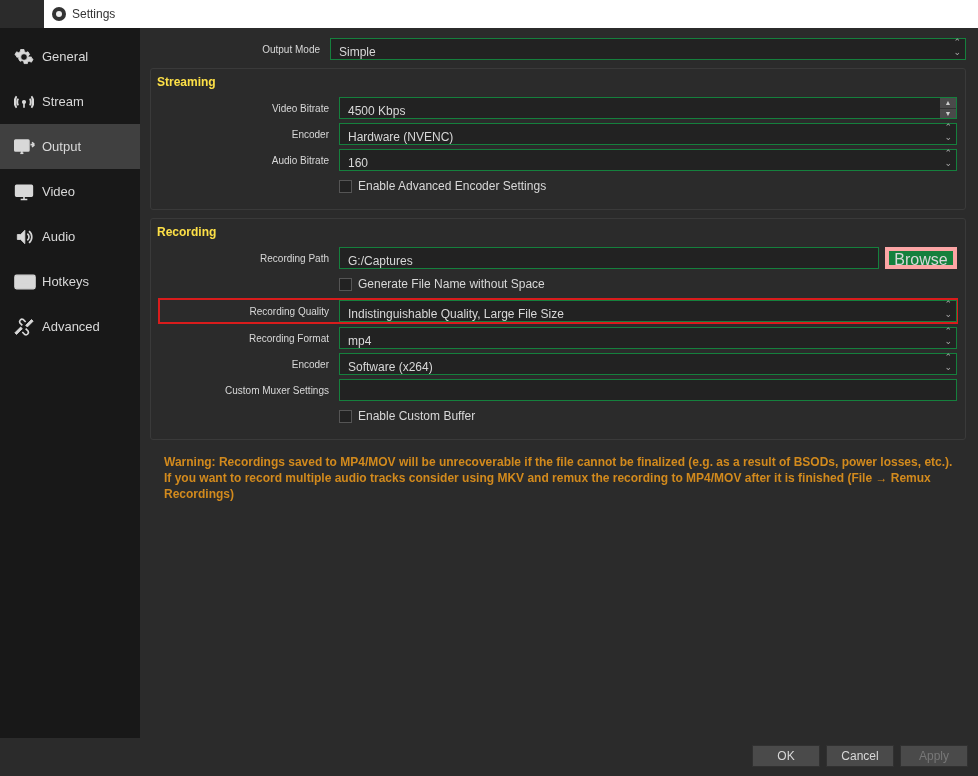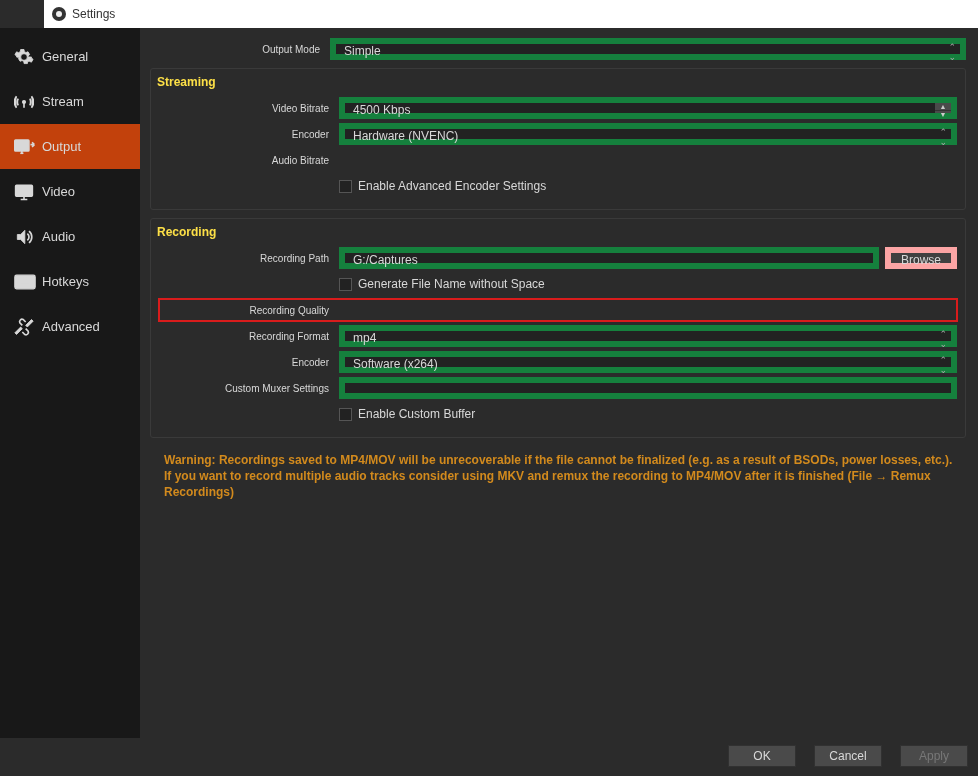--- a/index.html
+++ b/index.html
@@ -5,40 +5,40 @@
   * { box-sizing: border-box; margin: 0; padding: 0; font-family: "Segoe UI", Tahoma, sans-serif; }
   body { background: #2b2b2b; color: #d8d8d8; width: 978px; height: 776px; overflow: hidden; }
   .titlebar { height: 28px; background: #ffffff; display: flex; align-items: center; padding: 0 8px; color: #333; font-size: 12px; width: 100%; margin-left: 44px; }
   .titlebar .logo { width: 14px; height: 14px; border-radius: 50%; background: #333; margin-right: 6px; position: relative; }
   .titlebar .logo::after { content:""; position:absolute; width:6px; height:6px; background:#efefef; border-radius:50%; top:4px; left:4px; }
   .titlebar .spacer { flex: 1; }
   .titlebar .close { font-size: 14px; color: #555; padding: 0 6px; cursor: pointer; }
   .app { display: flex; height: 710px; background: #2b2b2b; }
   .sidebar { width: 140px; background: #181818; display: flex; flex-direction: column; padding-top: 6px; }
   .side-item { display: flex; align-items: center; height: 45px; padding-left: 14px; color: #d8d8d8; font-size: 13px; cursor: pointer; }
-  .side-item.active { background: #c2410c; }
+  .side-item.active { background: #404040; }
   .side-item .icon { width: 28px; display: flex; justify-content: flex-start; }
   .side-item svg { stroke: #d8d8d8; fill: #d8d8d8; }
   .content { flex: 1; padding: 10px 12px 0 10px; overflow: hidden; position: relative; }
   .row { display: flex; align-items: center; margin-bottom: 4px; min-height: 22px; }
   .label { width: 180px; text-align: right; padding-right: 10px; font-size: 10px; color: #d8d8d8; }
   .field { flex: 1; }
-  .select, .textinput, .spin { background: #222222; border: 6px solid #15803d; color: #d8d8d8; font-size: 12px; height: 22px; width: 100%; padding: 0 8px; display: flex; align-items: flex-start; position: relative; }
+  .select, .textinput, .spin { background: #222222; border: 1px solid #15803d; color: #d8d8d8; font-size: 12px; height: 22px; width: 100%; padding: 0 8px; display: flex; align-items: flex-end; position: relative; }
   .spin-btns { position: absolute; right: 0; top: 0; bottom: 0; width: 16px; background: #4a4a4a; display:flex; flex-direction:column; }
   .spin-btns div { flex:1; display:flex; align-items:center; justify-content:center; font-size:7px; color:#ccc; border-bottom:1px solid #333; cursor:pointer; }
   .spin-btns div:last-child{border-bottom:none;}
   .select::after { content: "⌃\A⌄"; white-space: pre; position: absolute; right: 4px; top: -2px; font-size: 9px; line-height: 10px; color: #aaa; pointer-events:none; }
   .groupbox { border: 1px solid #3a3a3a; border-radius: 3px; margin: 8px 0 8px 0; padding: 8px 8px 8px 8px; position: relative; }
   .group-title { position: relative; top: -2px; left: -2px; font-size: 12px; font-weight: bold; color: #fde047; margin-bottom: 6px; }
   .checkbox-row { display: flex; align-items: center; font-size: 12px; color: #d8d8d8; }
   .checkbox { width: 13px; height: 13px; background: #222; border: 1px solid #555; margin-right: 6px; display:inline-block; }
-  .browse-btn { background: #404040; border: 6px solid #fca5a5; color: #d8d8d8; font-size: 12px; height: 22px; width: 72px; margin-left: 6px; cursor: pointer; }
+  .browse-btn { background: #15803d; border: 4px solid #fca5a5; color: #d8d8d8; font-size: 16px; height: 22px; width: 72px; margin-left: 6px; cursor: pointer; }
   .highlighted { outline: 2px solid #d91c1c; outline-offset: -1px; }
   .warning { color: #d28a1d; font-size: 12px; font-weight: bold; padding: 6px 8px 0 14px; line-height: 1.35; }
-  .footer { height: 36px; display: flex; justify-content: flex-end; align-items: center; padding-right: 10px; gap: 18px; }
+  .footer { height: 36px; display: flex; justify-content: flex-end; align-items: center; padding-right: 10px; gap: 6px; }
   .footer button { background: #4a4a4a; border: 1px solid #313131; color: #d8d8d8; font-size: 12px; height: 22px; width: 68px; cursor: pointer; }
   .footer button.disabled { color: #777; cursor: default; }
 </style>
 </head>
 <body>
 
 <div class="titlebar">
   <div class="logo"></div>
   <span>Settings</span>
   <div class="spacer"></div>
@@ -156,20 +156,25 @@
         <div class="label">Encoder</div>
         <div class="field">
           <div class="select">
             <span>Hardware (NVENC)</span>
           </div>
         </div>
       </div>
 
       <div class="row">
         <div class="label">Audio Bitrate</div>
+        <div class="field">
+          <div class="select">
+            <span>160</span>
+          </div>
+        </div>
       </div>
 
       <div class="row">
         <div class="label"></div>
         <div class="field checkbox-row">
           <span class="checkbox"></span>
           <span>Enable Advanced Encoder Settings</span>
         </div>
       </div>
     </div>
@@ -190,20 +195,25 @@
       <div class="row">
         <div class="label"></div>
         <div class="field checkbox-row">
           <span class="checkbox"></span>
           <span>Generate File Name without Space</span>
         </div>
       </div>
 
       <div class="row highlighted" style="padding:1px 0;">
         <div class="label">Recording Quality</div>
+        <div class="field">
+          <div class="select">
+            <span>Indistinguishable Quality, Large File Size</span>
+          </div>
+        </div>
       </div>
 
       <div class="row">
         <div class="label">Recording Format</div>
         <div class="field">
           <div class="select">
             <span>mp4</span>
           </div>
         </div>
       </div>

